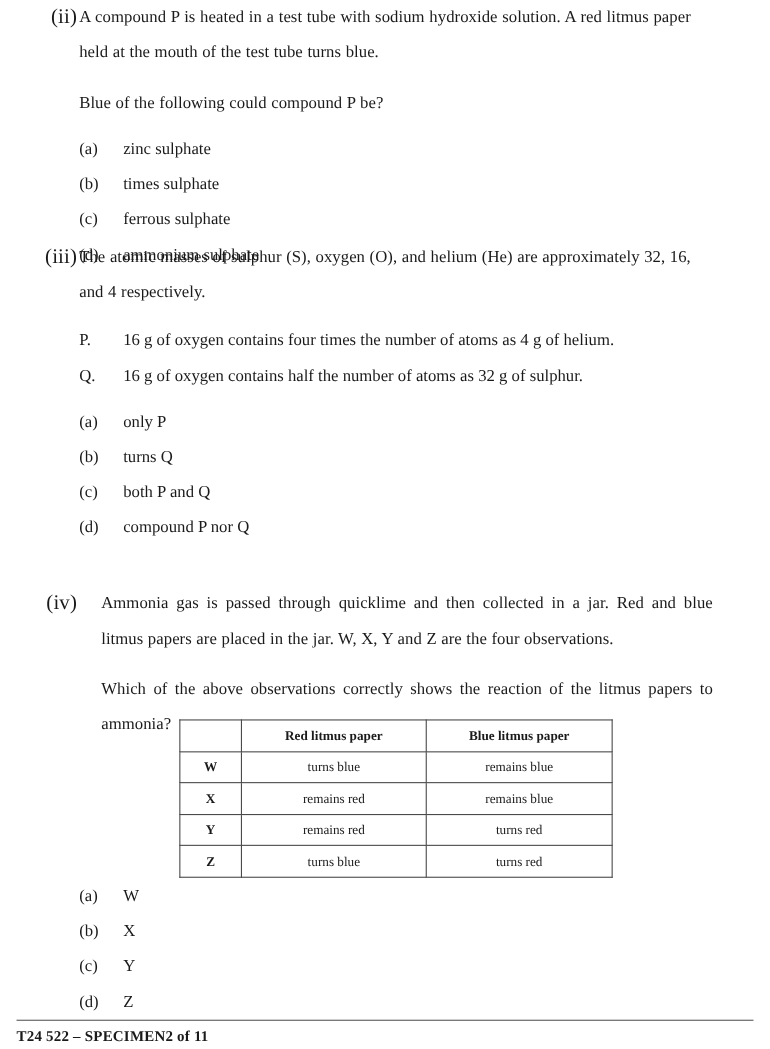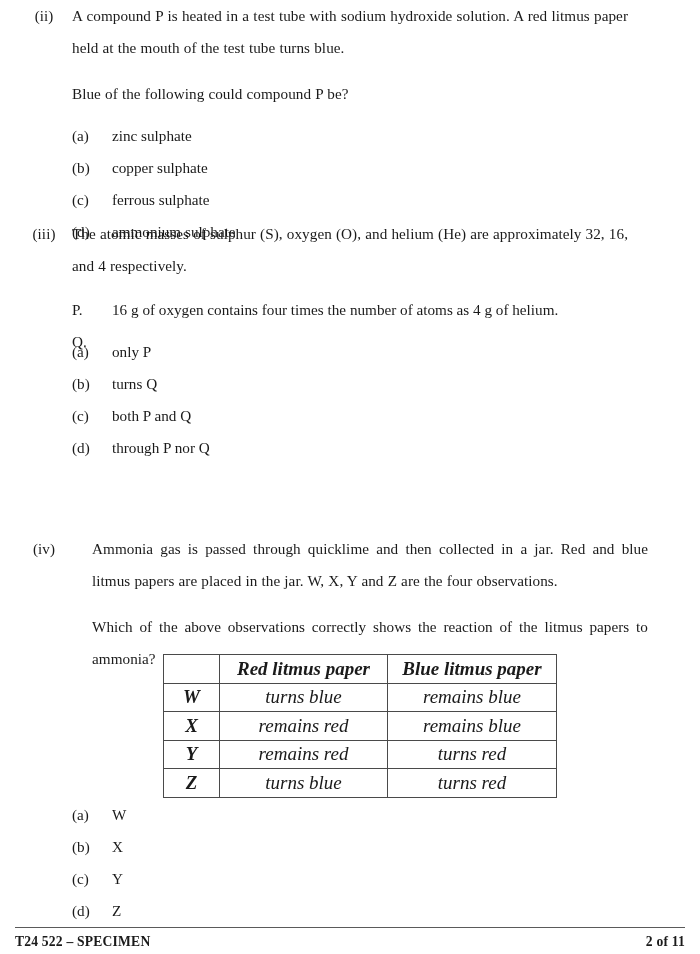--- a/index.html
+++ b/index.html
@@ -28,23 +28,23 @@
   .q-block {
     position: absolute;
     left: 0;
     width: 700px;
   }
   .q-label {
     position: absolute;
     left: 18px;
     top: 0;
     width: 52px;
-    font-size: 15px;
-    line-height: 32px;
-    text-align: center;
+    font-size: 19px;
+    line-height: 32px;
+    text-align: right;
     letter-spacing: .1px;
   }
   .q-body {
     margin-left: 72px;
     margin-right: 72px;
   }
   .para {
     font-size: 15.2px;
     line-height: 32px;
     text-align: justify;
@@ -91,28 +91,27 @@
     left: 163px;
     top: 654px;
   }
   table.obs {
     border-collapse: collapse;
     border: 1.2px solid #3a3a3a;
     table-layout: fixed;
   }
   table.obs td, table.obs th {
     border: 1.1px solid #4a4a4a;
-    font-size: 19px;
+    font-size: 12px;
     line-height: 18px;
     height: 27.5px;
     padding: 0 4px;
     text-align: center;
     vertical-align: middle;
     font-weight: normal;
-    font-style: italic;
   }
   table.obs .c0 { width: 47px; }
   table.obs .c1 { width: 159px; }
   table.obs .c2 { width: 160px; }
   table.obs thead th { font-weight: bold; }
   table.obs tbody td.rowkey { font-weight: bold; }
 
   
   .footer-rule {
     position: absolute;
@@ -124,21 +123,21 @@
   }
   .footer {
     position: absolute;
     left: 15px;
     top: 932px;
     width: 670px;
     font-size: 13.6px;
     line-height: 20px;
     font-weight: bold;
     display: flex;
-    justify-content: space-between;
+    justify-content: flex-start;
     align-items: baseline;
   }
   .footer .left  { letter-spacing: .2px; }
   .footer .right { letter-spacing: .2px; }
 </style>
 </head>
 <body>
 
 <div class="page">
 
@@ -147,21 +146,21 @@
     <div class="q-body">
       <div class="para">A compound P is heated in a test tube with sodium hydroxide solution. A red litmus paper held at the mouth of the test tube turns blue.</div>
       <div class="para nojust" style="margin-top:14px;">Blue of the following could compound P be?</div>
       <div class="opts" style="margin-top:10px;">
         <div class="opt">
           <span class="mark">(a)</span>
           <span>zinc sulphate</span>
         </div>
         <div class="opt">
           <span class="mark">(b)</span>
-          <span>copper sulphate</span>
+          <span>times sulphate</span>
         </div>
         <div class="opt">
           <span class="mark">(c)</span>
           <span>ferrous sulphate</span>
         </div>
         <div class="opt">
           <span class="mark">(d)</span>
           <span>ammonium sulphate</span>
         </div>
       </div>
@@ -172,38 +171,39 @@
     <div class="q-label">(iii)</div>
     <div class="q-body">
       <div class="para">The atomic masses of sulphur (S), oxygen (O), and helium (He) are approximately 32, 16, and 4 respectively.</div>
       <div style="margin-top:12px;">
         <div class="stmt">
           <span class="mark">P.</span>
           <span>16 g of oxygen contains four times the number of atoms as 4 g of helium.</span>
         </div>
         <div class="stmt">
           <span class="mark">Q.</span>
+          <span>16 g of oxygen contains half the number of atoms as 32 g of sulphur.</span>
         </div>
       </div>
       <div class="opts" style="margin-top:10px;">
         <div class="opt">
           <span class="mark">(a)</span>
           <span>only P</span>
         </div>
         <div class="opt">
           <span class="mark">(b)</span>
           <span>turns Q</span>
         </div>
         <div class="opt">
           <span class="mark">(c)</span>
           <span>both P and Q</span>
         </div>
         <div class="opt">
           <span class="mark">(d)</span>
-          <span>through P nor Q</span>
+          <span>compound P nor Q</span>
         </div>
       </div>
     </div>
   </div>
 
   <div class="q-block" style="top:533px;padding-left:20px;">
     <div class="q-label">(iv)</div>
     <div class="q-body">
       <div class="para">Ammonia gas is passed through quicklime and then collected in a jar. Red and blue litmus papers are placed in the jar. W, X, Y and Z are the four observations.</div>
       <div class="para" style="margin-top:14px;font-family:Liberation Serif, serif;">Which of the above observations correctly shows the reaction of the litmus papers to ammonia?</div>

